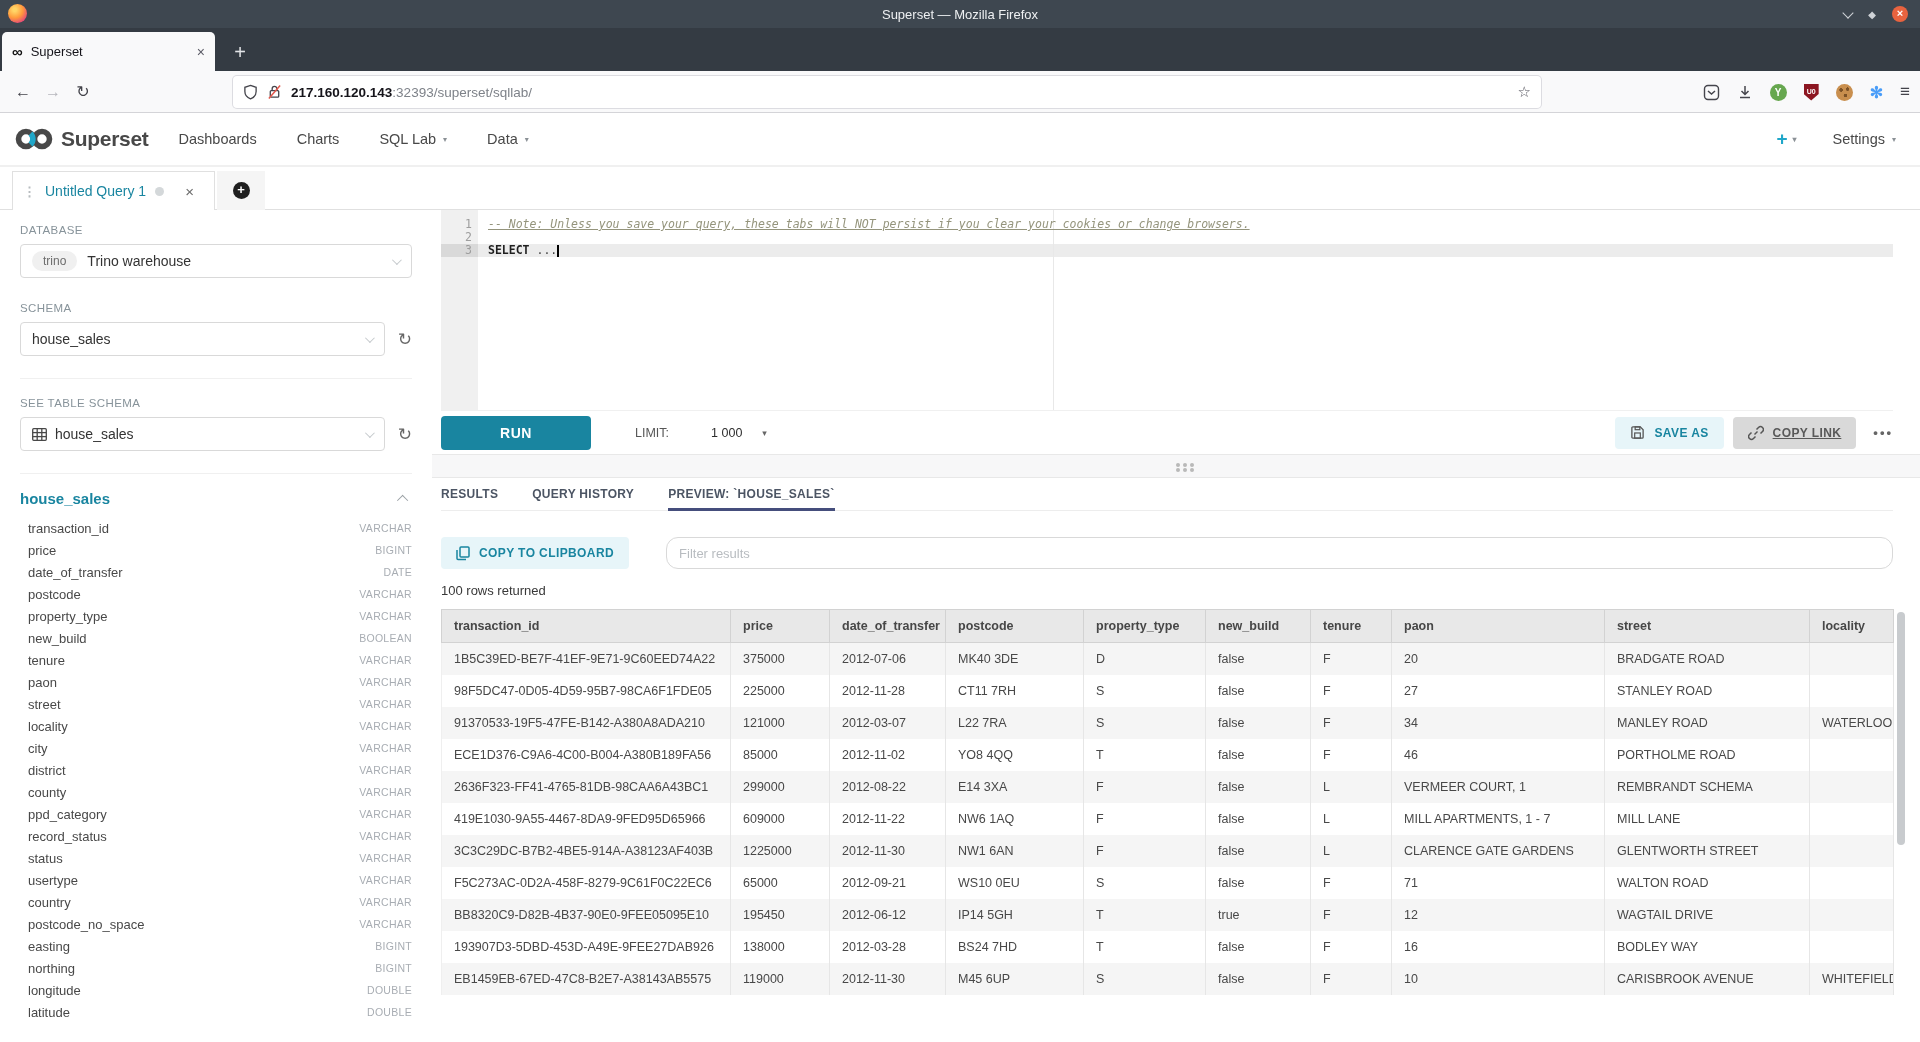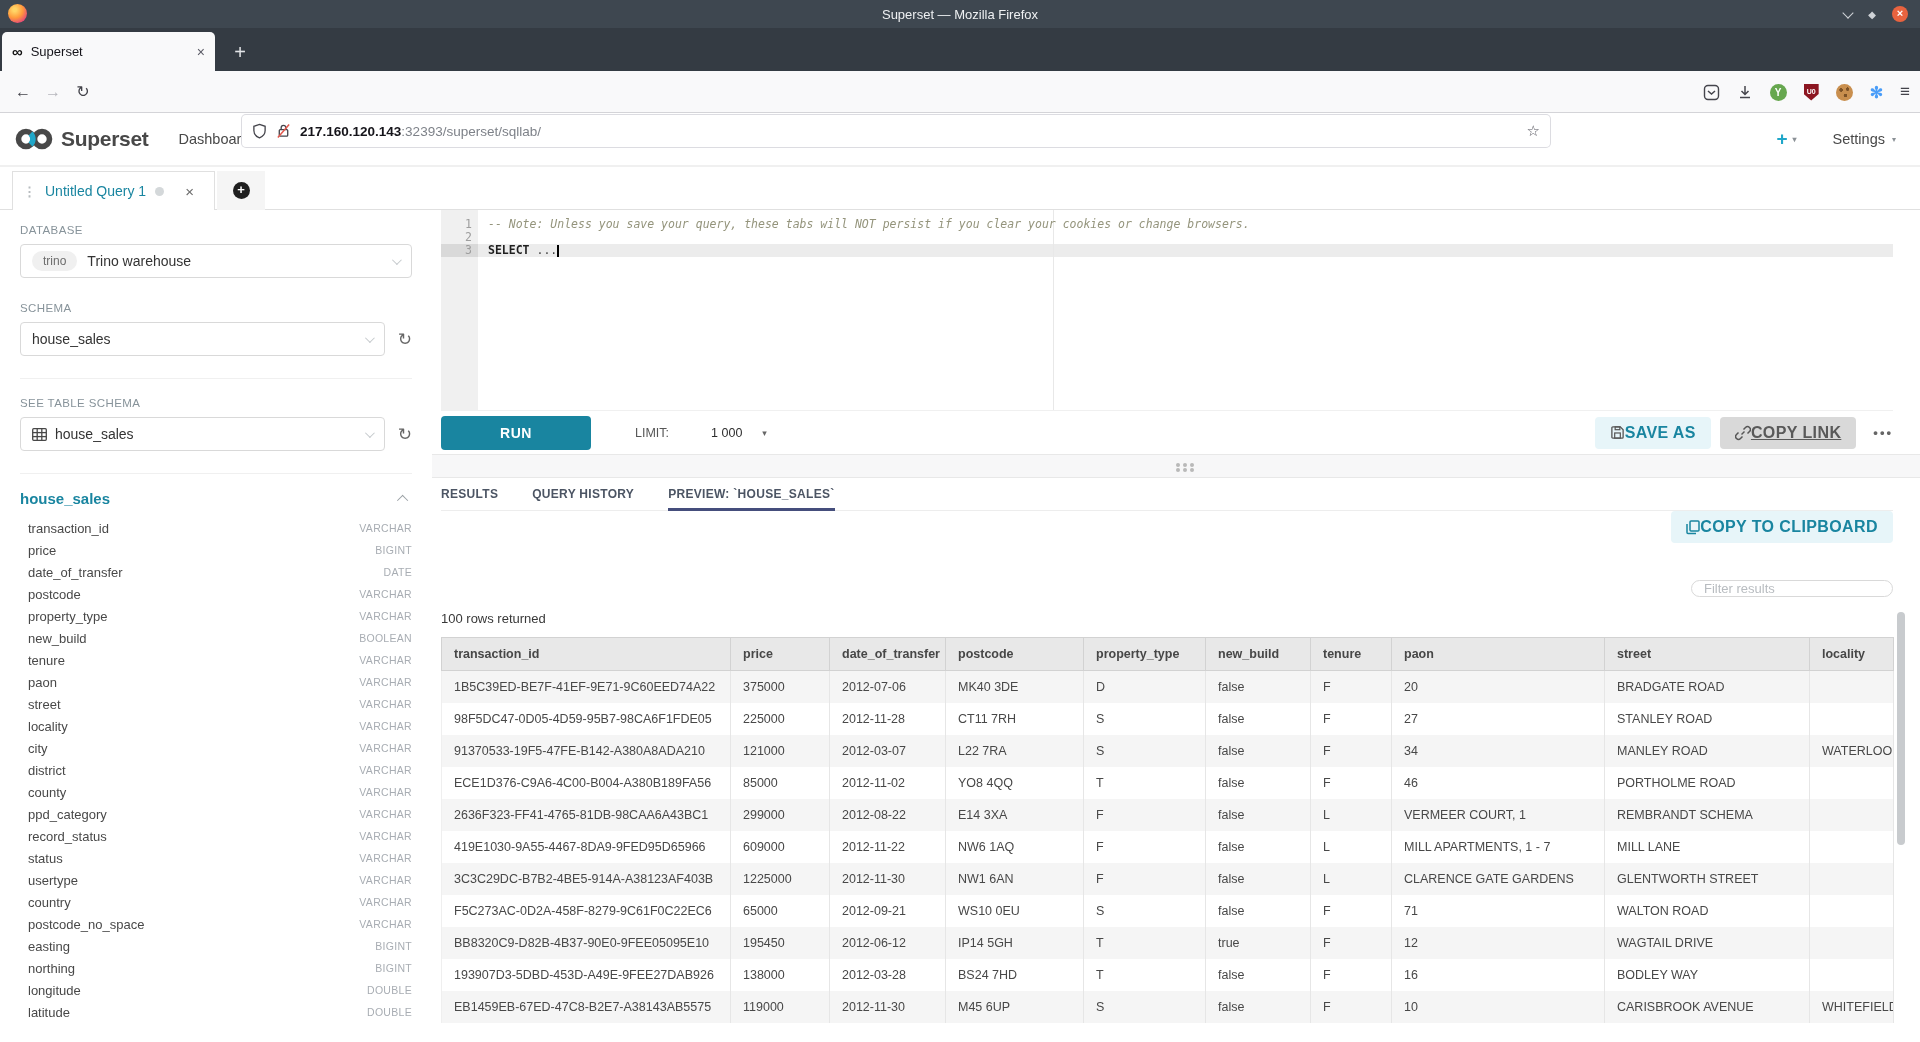--- a/index.html
+++ b/index.html
@@ -28,22 +28,22 @@
   .btab-close { color:#5b5b66; font-size:14px; }
   .newtab-btn { width:34px; height:34px; margin:0 0 2px 8px; display:flex; align-items:center; justify-content:center;
     color:#e2e4e7; font-size:20px; font-weight:400; }
 
   
   .toolbar { height:42px; background:#f9f9fa; border-bottom:1px solid #d4d4d8;
     position:relative; display:flex; align-items:center; }
   .nav-ic { font-size:16px; color:#43434a; width:30px; text-align:center; }
   .nav-ic.back { margin-left:8px; }
   .nav-ic.fwd { color:#b6b6bc; }
-  .urlbar { position:absolute; left:242px; top:5px; width:1308px; height:32px; background:#fff;
-    border-radius:4px; box-shadow:0 0 0 1px #dcdce1; display:flex; align-items:center; padding:0 10px; gap:9px;margin-top:39px; }
+  .urlbar { position:absolute; left:233px; top:5px; width:1308px; height:32px; background:#fff;
+    border-radius:4px; box-shadow:0 0 0 1px #dcdce1; display:flex; align-items:center; padding:0 10px; gap:9px; }
   .url-text { flex:1; font-size:13.5px; }
   .url-host { color:#15141a; font-weight:bold; }
   .url-rest { color:#7e8289; }
   .url-star { color:#55555e; font-size:15px; }
   .ext-icons { position:absolute; right:10px; top:0; height:42px; display:flex; align-items:center; gap:17px; }
   .ic-dl, .ic-pocket { color:#43434a; }
   .ic-green { width:17px; height:17px; border-radius:50%; background:#67a74f;
     color:#fff; font-size:10px; text-align:center; line-height:17px; font-weight:bold; }
   .ic-shield-red { width:15px; height:17px; background:#8c1621; color:#fff; font-size:7px; text-align:center; line-height:15px;
     clip-path:polygon(0 0,100% 0,100% 62%,50% 100%,0 62%); font-weight:bold; }
@@ -109,52 +109,52 @@
   .content { width:1488px; position:relative; }
   .editor { margin:0 27px 0 9px; height:200px; display:flex; position:relative; background:#fff;
     font-family:"DejaVu Sans Mono", monospace; font-size:11.5px; line-height:13px; }
   .gutter { width:37px; background:#f0f0f0; color:#9d9d9d; text-align:right;
     padding:8px 6px 0 0; position:relative; z-index:2; }
   .gutter .gl.active { background:#d9d9d9; margin:0 -6px 0 0; padding-right:6px; }
   .codearea { flex:1; position:relative; padding:8px 0 0 10px; }
   .active-line { position:absolute; left:0; right:0; top:34px; height:13px; background:#ececec; }
   .print-margin { position:absolute; left:575px; top:0; bottom:0; width:1px; background:#e8e8e8; }
   .cl { position:relative; white-space:pre; }
-  .tok-comment { color:#94947c; font-style:italic; }
+  .tok-comment { color:#94947c; font-style:italic;text-decoration:underline; }
   .tok-kw { color:#1f1f1f; font-weight:bold; }
   .tok-plain { color:#444; }
   .cursor { display:inline-block; width:1.5px; height:12px; background:#000; vertical-align:text-bottom; }
 
   
   .run-toolbar { margin:0 27px 0 9px; height:44px; display:flex; align-items:center; border-top:1px solid #f0f0f0; }
   .run-btn { width:150px; height:34px; background:#1985a0; color:#fff; border:none; border-radius:4px;
     font-size:14px; font-weight:bold; letter-spacing:.6px; font-family:inherit; }
   .limit { margin-left:44px; font-size:12.5px; color:#565656; display:flex; align-items:center; gap:6px; }
   .limit b { color:#2e2e2e; font-weight:normal;margin-left:36px; }
   .limit-caret { font-size:9px; color:#666; margin-left:14px; }
   .rt-right { margin-left:auto; display:flex; align-items:center; gap:9px; }
-  .btn-lite { height:32px; padding:0 15px; border:none; border-radius:4px; font-size:16px; font-weight:bold;
-    letter-spacing:.4px; display:inline-flex; align-items:center; font-family:inherit; }
+  .btn-lite { height:32px; padding:0 15px; border:none; border-radius:4px; font-size:12px; font-weight:bold;
+    letter-spacing:.4px; display:inline-flex; align-items:center; gap:9px; font-family:inherit; }
   .saveas { background:#e7f5f9; color:#1985a0; }
   .copylink { background:#d9d9d9; color:#595959;text-decoration:underline; }
   .ellipsis { color:#666; font-size:13px; font-weight:bold; letter-spacing:2px; margin-left:8px; }
 
   
   .dragbar { height:24px; background:#f7f7f8; border-top:1px solid #e8e8e8; border-bottom:1px solid #e8e8e8;
     position:relative; }
   .drag-dots { position:absolute; left:50%; top:8px; width:4px; height:4px; border-radius:50%; background:#b9b9b9;
     box-shadow:7px 0 0 #b9b9b9, 14px 0 0 #b9b9b9, 0 5px 0 #b9b9b9, 7px 5px 0 #b9b9b9, 14px 5px 0 #b9b9b9; }
 
   
   .south { padding:0 27px 0 9px; }
   .rtabs { display:flex; gap:34px; height:33px; align-items:stretch; border-bottom:1px solid #ededed;
     font-size:12px; font-weight:bold; color:#4c5564; letter-spacing:.3px; }
   .rtab { display:flex; align-items:center; position:relative; }
   .rtab.active::after { content:""; position:absolute; left:0; right:0; bottom:-1px; height:3px; background:#454e7c; }
-  .actions { display:flex; gap:37px; align-items:flex-end;flex-direction:column; }
+  .actions { margin-top:26px; display:flex; gap:37px; align-items:flex-start; }
   .copyclip { background:#e7f5f9; color:#1985a0; }
   .filter-input { flex:1; height:32px; border:1px solid #d9d9d9; border-radius:12px; padding:0 12px;
     font-size:13px; color:#444; font-family:inherit; outline:none; }
   .filter-input::placeholder { color:#b8bcc0; }
   .rowcount { margin-top:14px; font-size:13px; color:#383838; }
 
   table.results { margin-top:11px; width:100%; border-collapse:collapse; table-layout:fixed; }
   table.results th { background:#e8e8e8; font-size:12.5px; font-weight:bold; color:#474747; text-align:left;
     height:33px; padding:0 12px; border:1px solid #d2d2d2; border-left:none; white-space:nowrap; overflow:hidden; }
   table.results th:first-child { border-left:1px solid #d2d2d2; }

